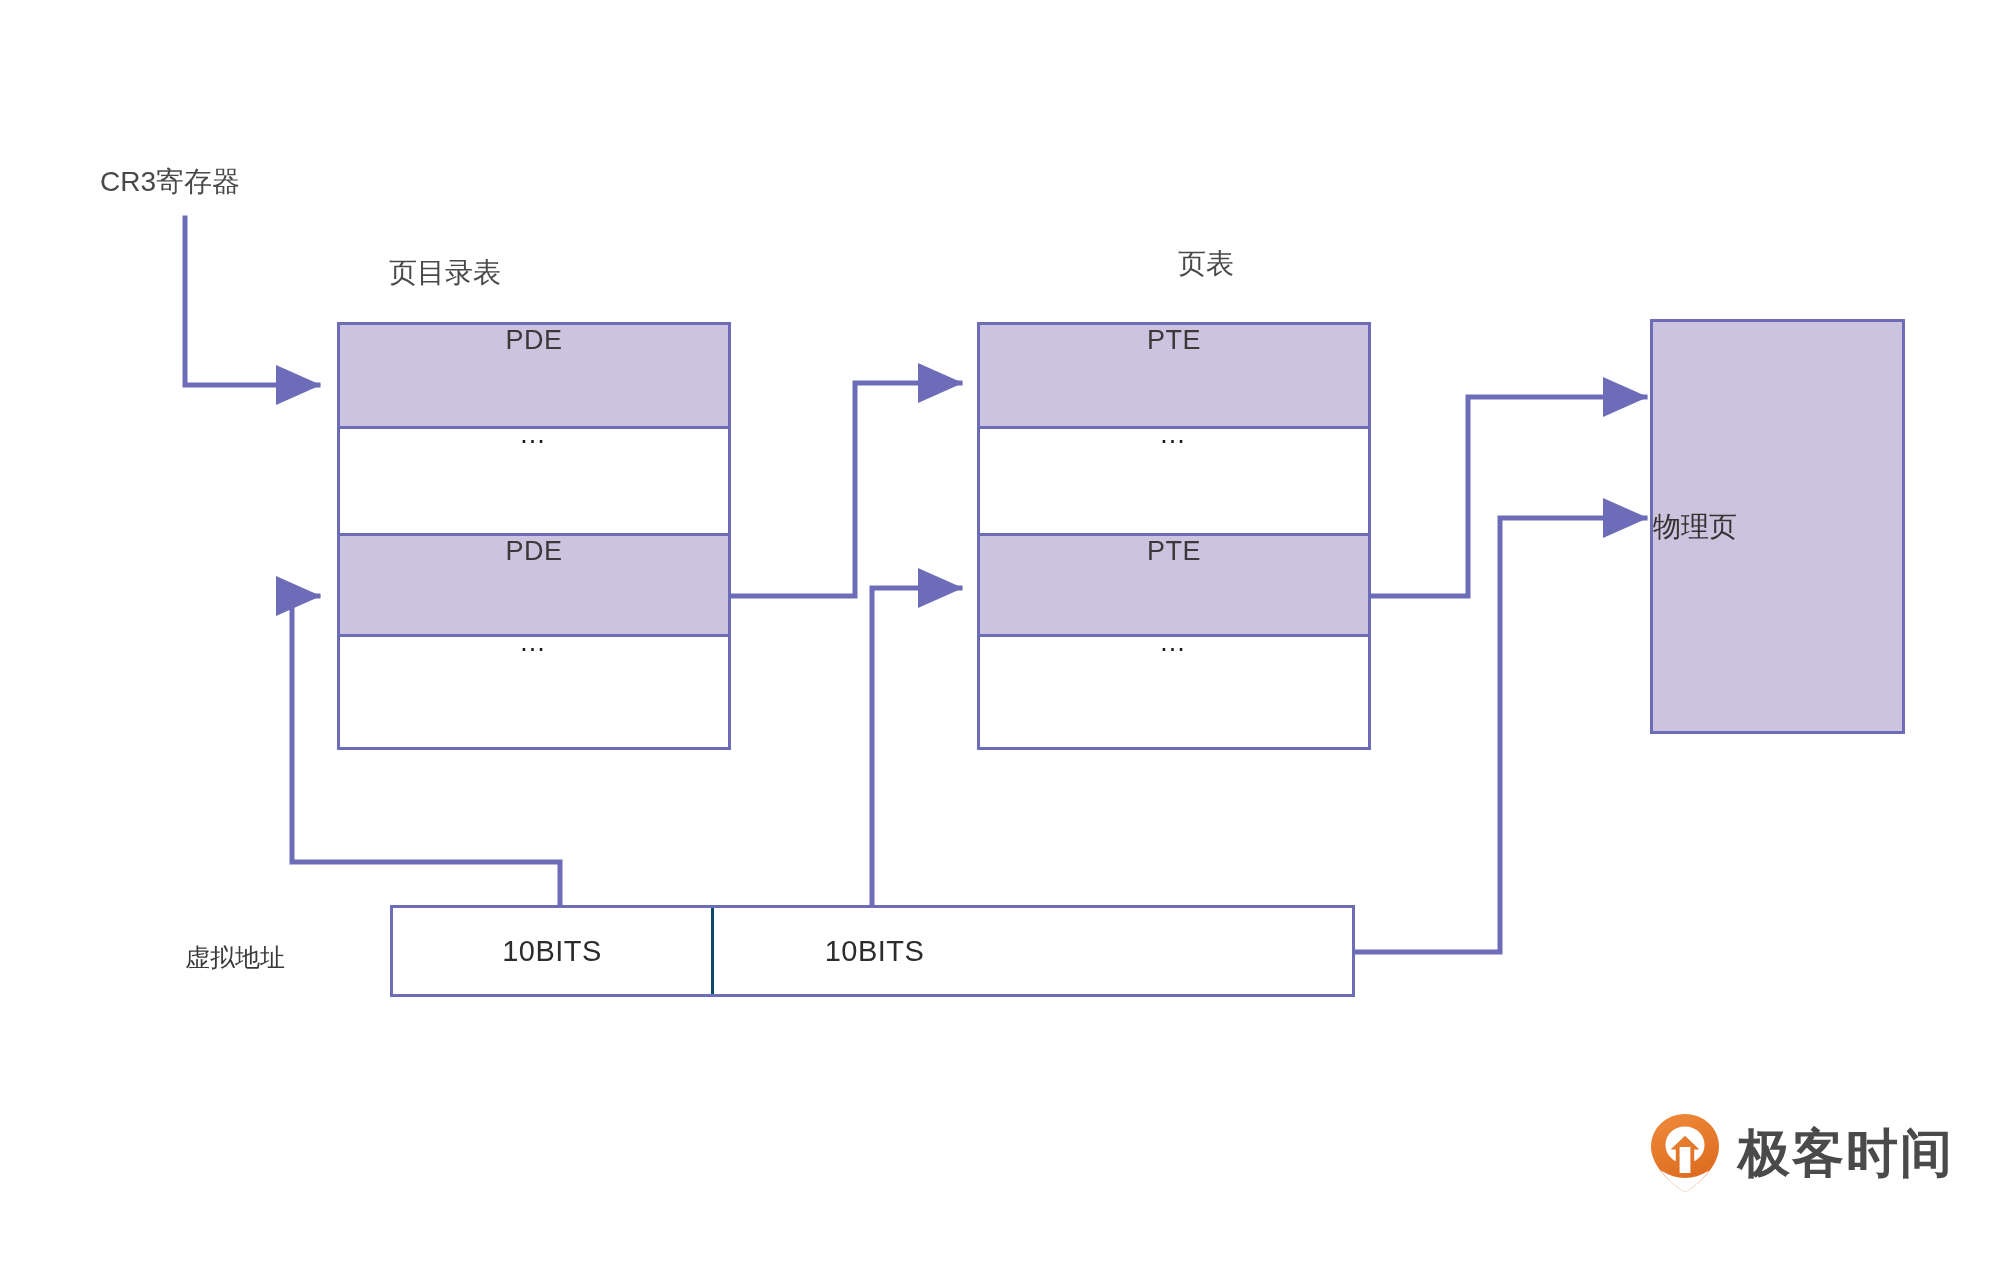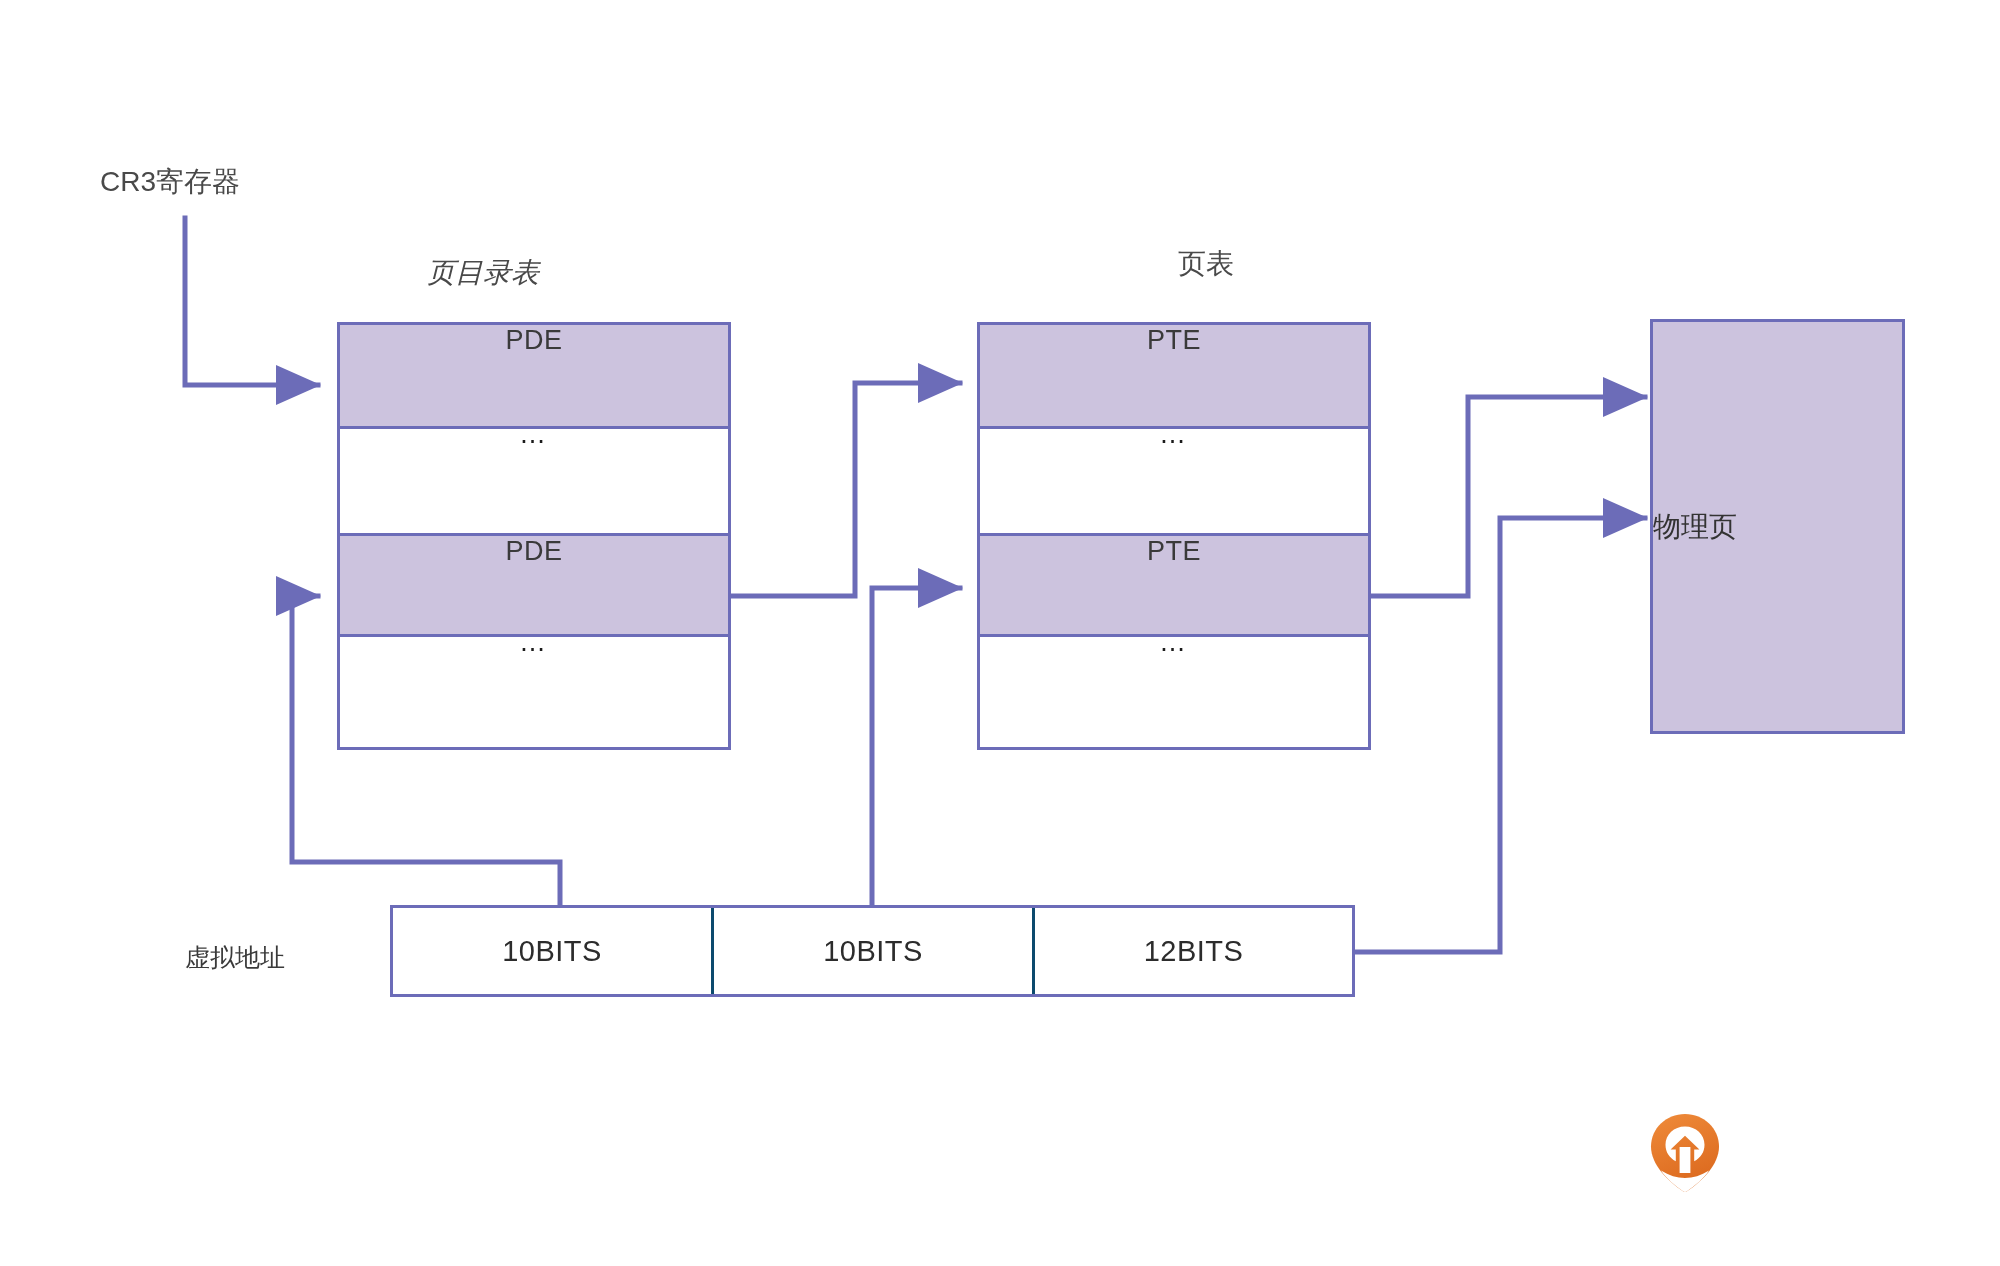--- a/index.html
+++ b/index.html
@@ -139,21 +139,21 @@
       <path d="M872,905 L872,588 L960,588" marker-end="url(#arrowhead)"></path>
 
       <path d="M1369,596 L1468,596 L1468,397 L1645,397" marker-end="url(#arrowhead)"></path>
 
       <path d="M1357,952 L1500,952 L1500,518 L1645,518" marker-end="url(#arrowhead)"></path>
     </g>
   </svg>
 
   <div class="caption" style="left:100px; top:163px;">CR3寄存器</div>
 
-  <div class="caption" style="left:483px; top:254px; transform:translateX(-50%);font-style:italic;">页目录表</div>
+  <div class="caption" style="left:445px; top:254px; transform:translateX(-50%);">页目录表</div>
 
   <div class="caption" style="left:1175px; top:245px; transform:translateX(-50%);margin-left:31px;">页表</div>
 
   <div class="sidelabel" style="left:185px; top:941px;">虚拟地址</div>
 
   <div class="tbl" id="pdt" style="left:337px; top:322px; width:394px; height:428px;">
     <div class="row filled first" style="height:104px;">
       <span>PDE</span>
     </div>
     <div class="row plain" style="height:104px;">
@@ -185,23 +185,20 @@
   <div class="solidbox" style="left:1650px; top:319px; width:255px; height:415px;">
     <span>物理页</span>
   </div>
 
   <div id="va-strip" style="left:390px; top:905px; width:965px; height:92px;">
     <div class="seg" style="width:321px;">
       <span>10BITS</span>
     </div>
     <div class="seg" style="width:321px;">
       <span>10BITS</span>
-    </div>
-    <div class="seg" style="width:317px;">
-      <span>12BITS</span>
     </div>
   </div>
 
   <div id="logo" style="left:1648px; top:1113px;">
     <svg class="mark" width="74" height="80" viewBox="0 0 74 80">
       <defs>
         <linearGradient id="pingrad" x1="0" y1="0" x2="0.35" y2="1">
           <stop offset="0%" stop-color="#EF8B3A"></stop>
           <stop offset="100%" stop-color="#DC6A1F"></stop>
         </linearGradient>
@@ -209,15 +206,16 @@
       <path d="M37,1 C18,1 3,15.5 3,33.5 C3,52 20,68 35,78.3 C36.2,79.1 37.8,79.1 39,78.3
                C54,68 71,52 71,33.5 C71,15.5 56,1 37,1 Z" fill="url(#pingrad)"></path>
       <path d="M37,13.5 C26,13.5 17.5,21.5 17.5,31.8 C17.5,39.2 21.5,45.2 27.8,48.2
                L27.8,36.5 L22.6,36.5 L37,22.7 L51.4,36.5 L46.2,36.5 L46.2,48.2
                C52.5,45.2 56.5,39.2 56.5,31.8 C56.5,21.5 48,13.5 37,13.5 Z" fill="#FFFFFF"></path>
       <rect x="31.6" y="34" width="10.8" height="26" fill="#FFFFFF"></rect>
       <path d="M13,57.5 C21,62.5 29,65 37,65 C45,65 53,62.5 61,57.5
                C56,65.5 47,72.5 39,78.3 C37.8,79.1 36.2,79.1 35,78.3
                C27,72.5 18,65.5 13,57.5 Z" fill="#FFFFFF"></path>
     </svg>
+    <span class="wordmark">极客时间</span>
   </div>
 
 </div>
 
 </body></html>

